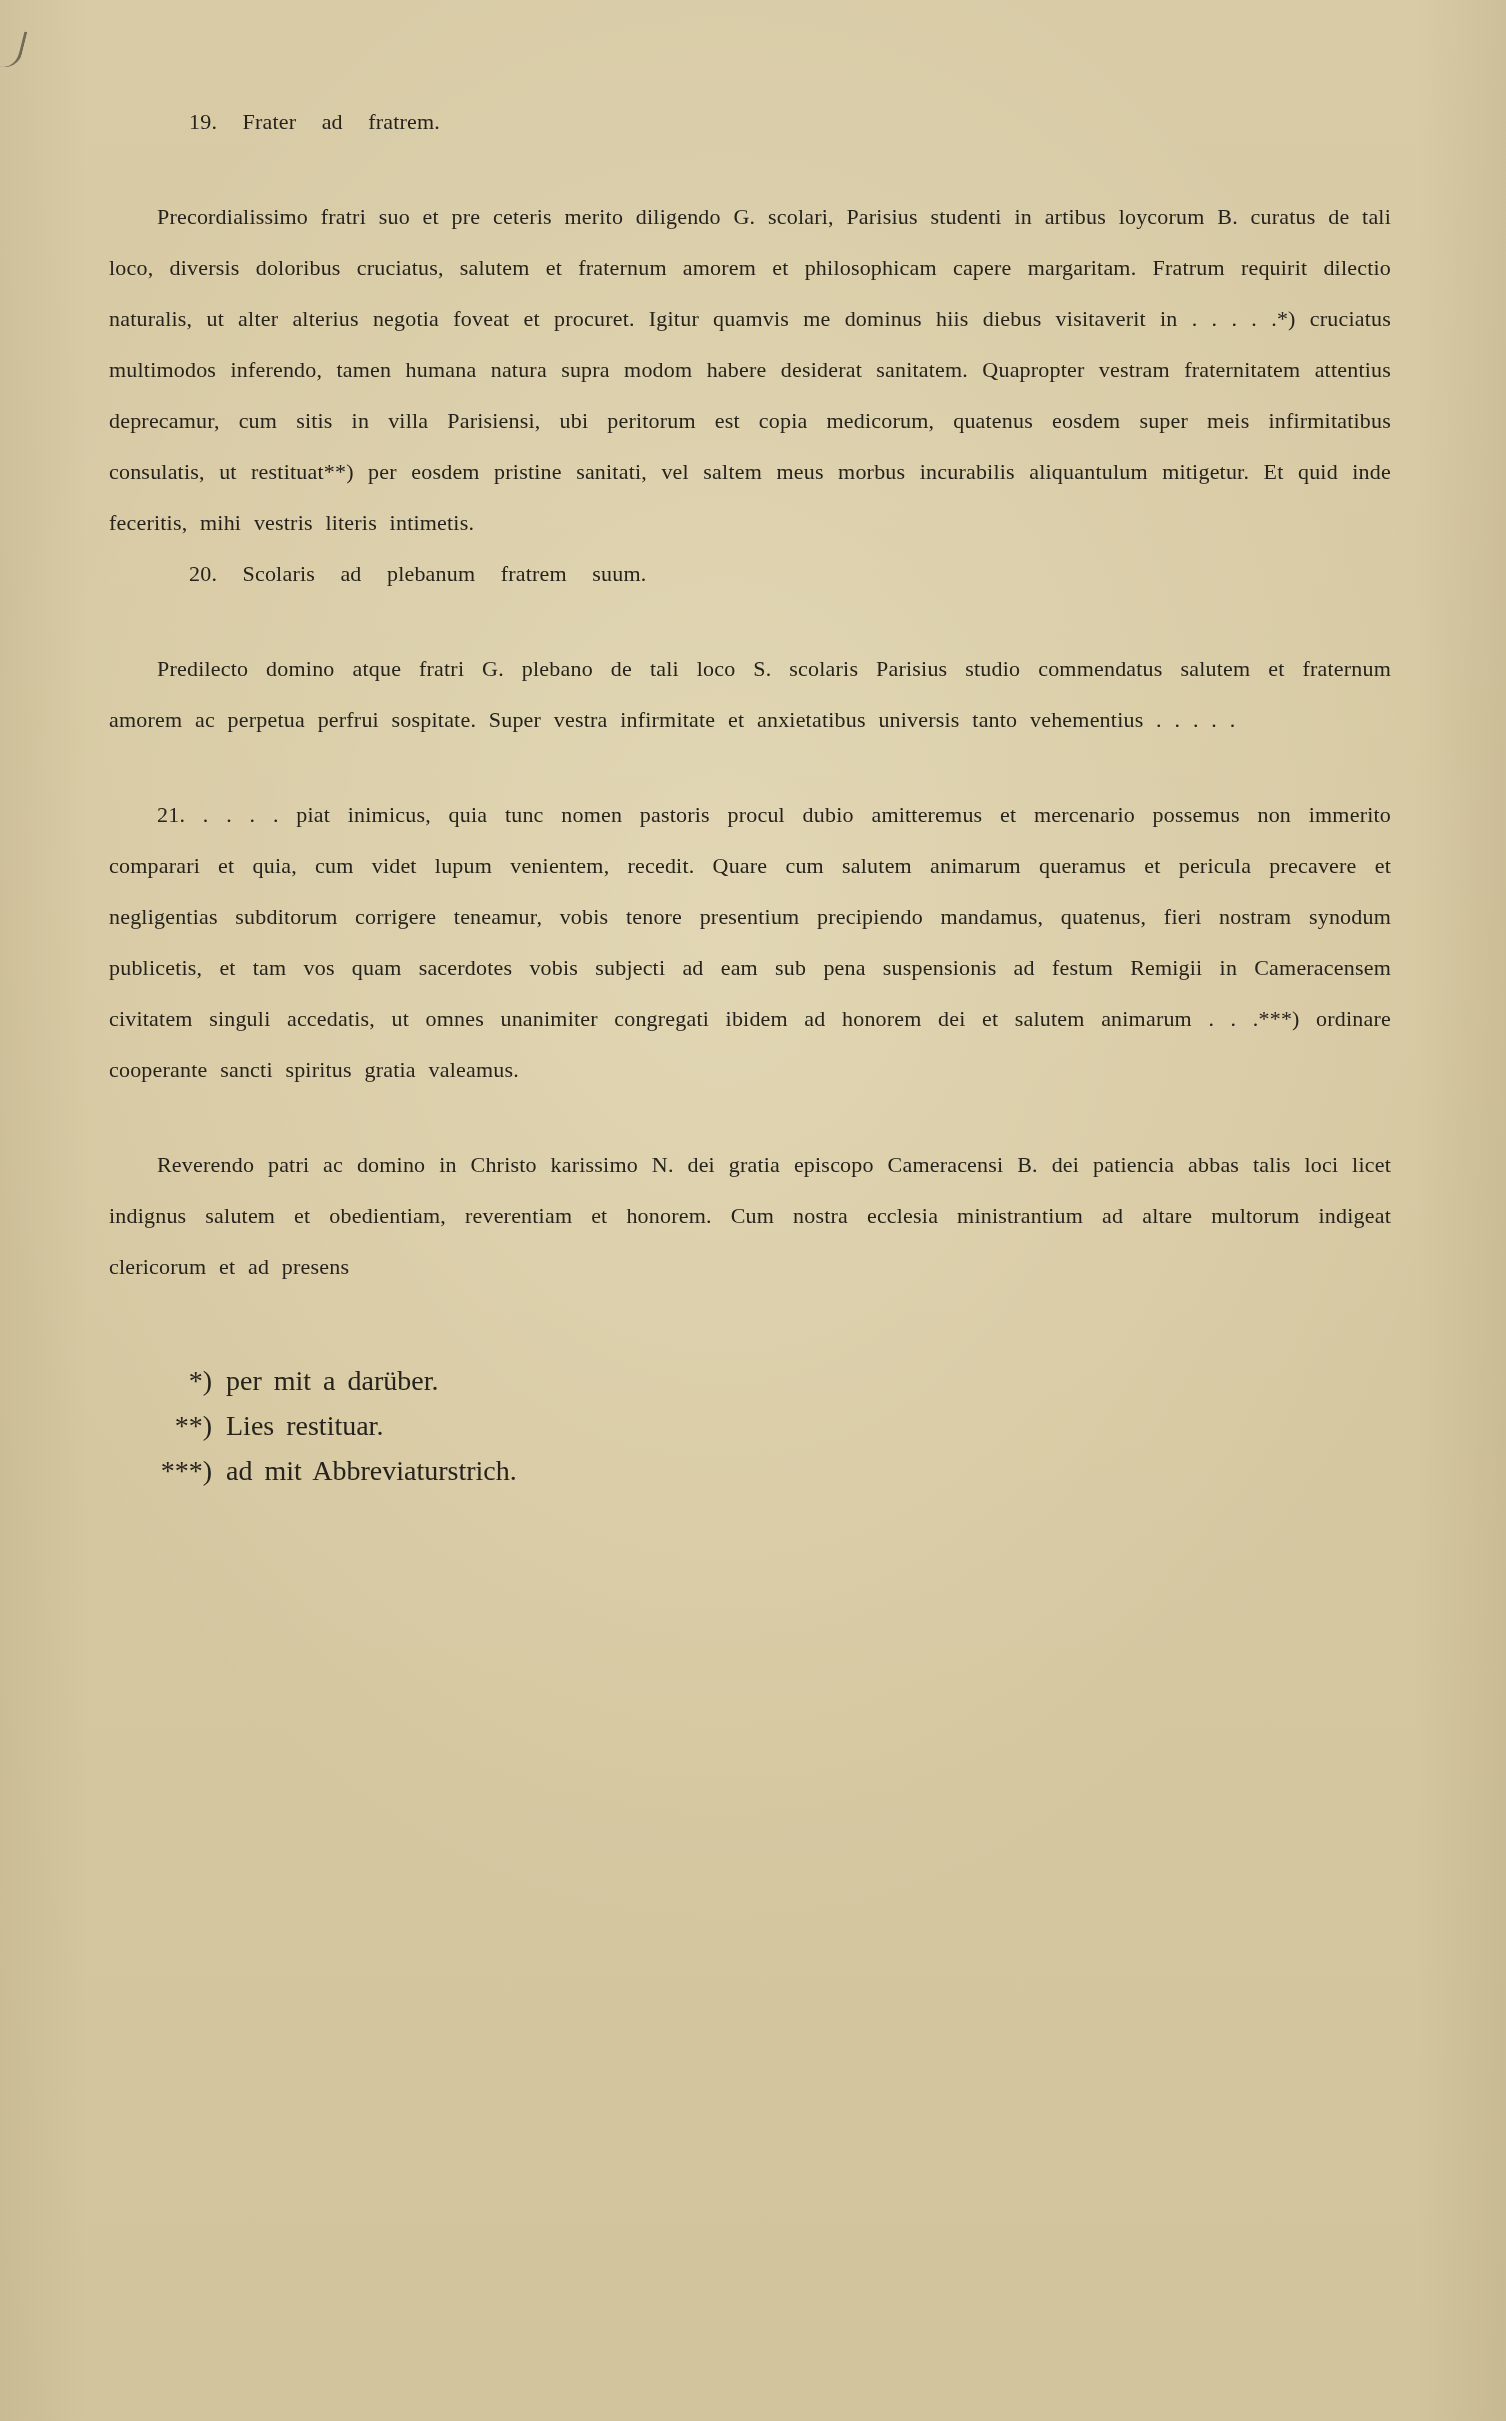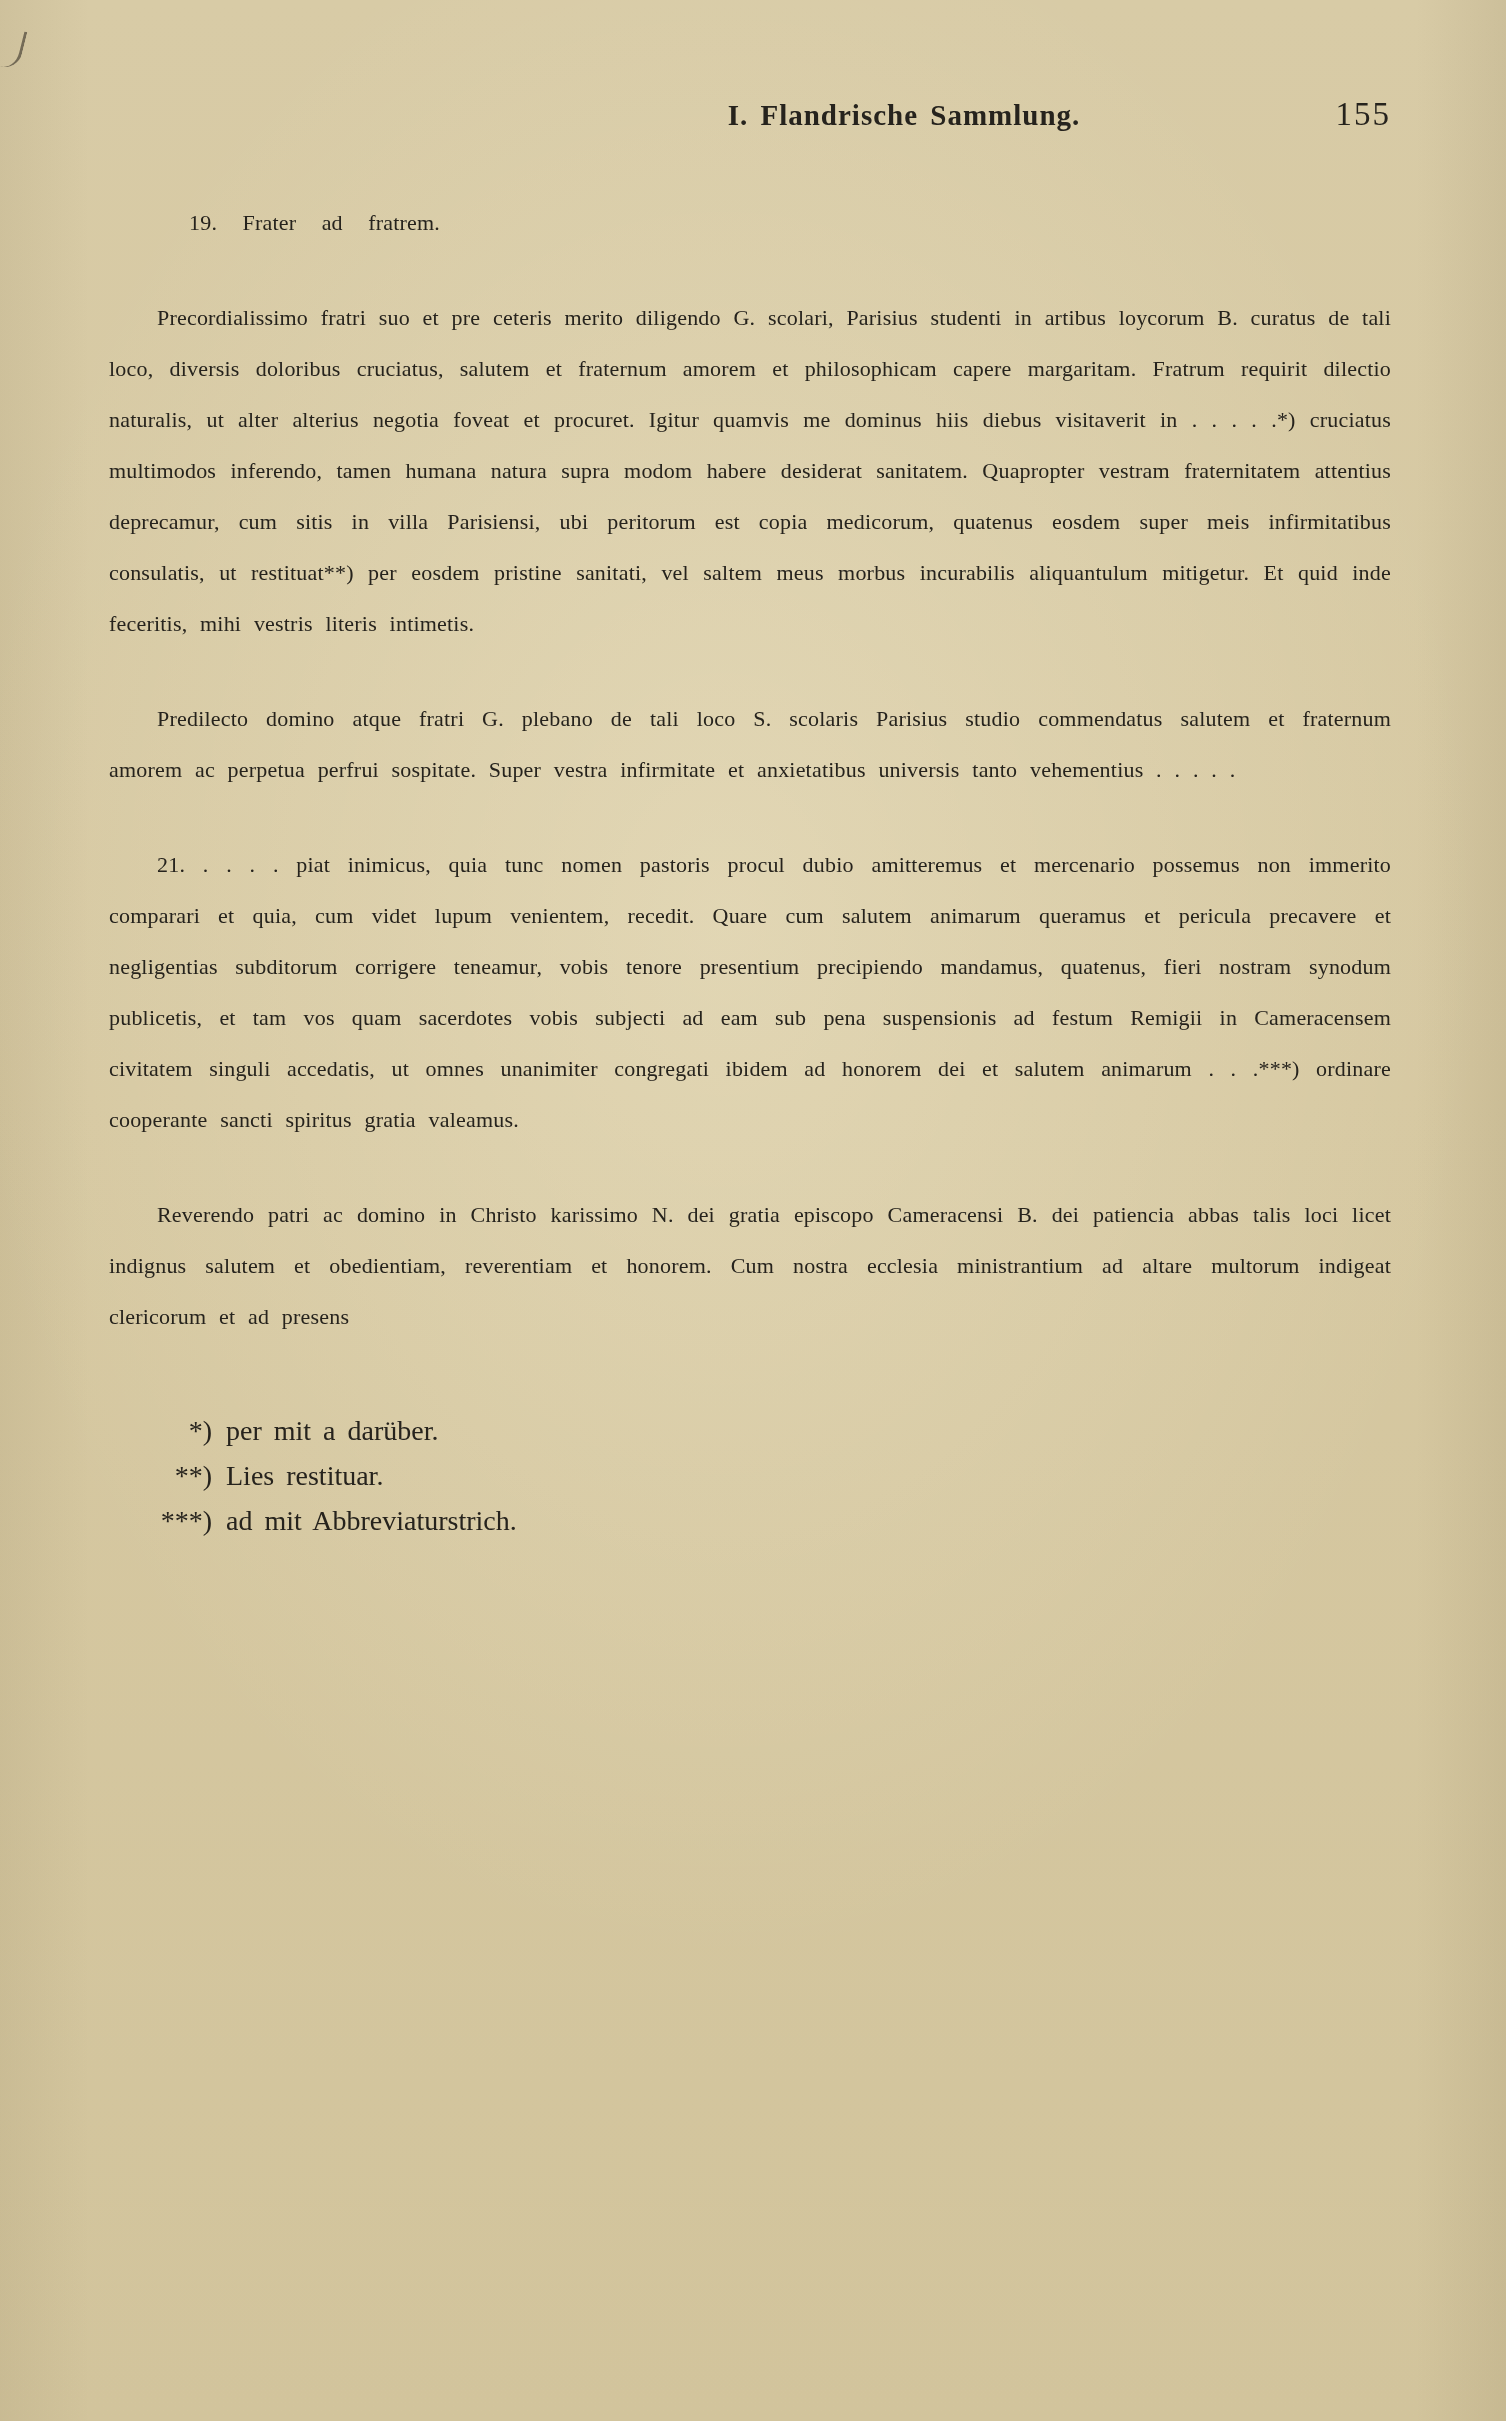--- a/index.html
+++ b/index.html
@@ -82,34 +82,30 @@
     box-sizing: border-box;
   }
   .footnote-text { flex: 1; }
 </style>
 </head>
 <body>
 
 <div class="page">
   <div class="scan-mark"></div>
 
-  <div class="header">
-    <div class="spacer"></div>
-    <div class="header-title">I. Flandrische Sammlung.</div>
-    <div class="page-number">155</div>
-  </div>
 
   <div class="content">
 
     <div class="section">
       <div class="section-heading">19.  Frater  ad  fratrem.</div>
       <div class="section-body">Precordialissimo fratri suo et pre ceteris merito diligendo G. scolari, Parisius studenti in artibus loycorum B. curatus de tali loco, diversis doloribus cruciatus, salutem et fraternum amorem et philosophicam capere margaritam. Fratrum requirit dilectio naturalis, ut alter alterius negotia foveat et procuret. Igitur quamvis me dominus hiis diebus visitaverit in . . . . .*) cruciatus multimodos inferendo, tamen humana natura supra modom habere desiderat sanitatem. Quapropter vestram fraternitatem attentius deprecamur, cum sitis in villa Parisiensi, ubi peritorum est copia medicorum, quatenus eosdem super meis infirmitatibus consulatis, ut restituat**) per eosdem pristine sanitati, vel saltem meus morbus incurabilis aliquantulum mitigetur. Et quid inde feceritis, mihi vestris literis intimetis.</div>
     </div>
 
     <div class="section">
+      <div class="section-heading">20.  Scolaris  ad  plebanum  fratrem  suum.</div>
       <div class="section-body">Predilecto domino atque fratri G. plebano de tali loco S. scolaris Parisius studio commendatus salutem et fraternum amorem ac perpetua perfrui sospitate.  Super vestra infirmitate et anxietatibus universis tanto vehementius . . . . .</div>
     </div>
 
     <div class="section">
 
       <div class="section-body">21. . . . . piat inimicus, quia tunc nomen pastoris procul dubio amitteremus et mercenario possemus non immerito comparari et quia, cum videt lupum venientem, recedit.  Quare cum salutem animarum queramus et pericula precavere et negligentias subditorum corrigere teneamur, vobis tenore presentium precipiendo mandamus, quatenus, fieri nostram synodum publicetis, et tam vos quam sacerdotes vobis subjecti ad eam sub pena suspensionis ad festum Remigii in Cameracensem civitatem singuli accedatis, ut omnes unanimiter congregati ibidem ad honorem dei et salutem animarum . . .***) ordinare cooperante sancti spiritus gratia valeamus.</div>
     </div>
 
     <div class="section">
       <div class="section-body">Reverendo patri ac domino in Christo karissimo N. dei gratia episcopo Cameracensi B. dei patiencia abbas talis loci licet indignus salutem et obedientiam, reverentiam et honorem.  Cum nostra ecclesia ministrantium ad altare multorum indigeat clericorum et ad presens</div>

